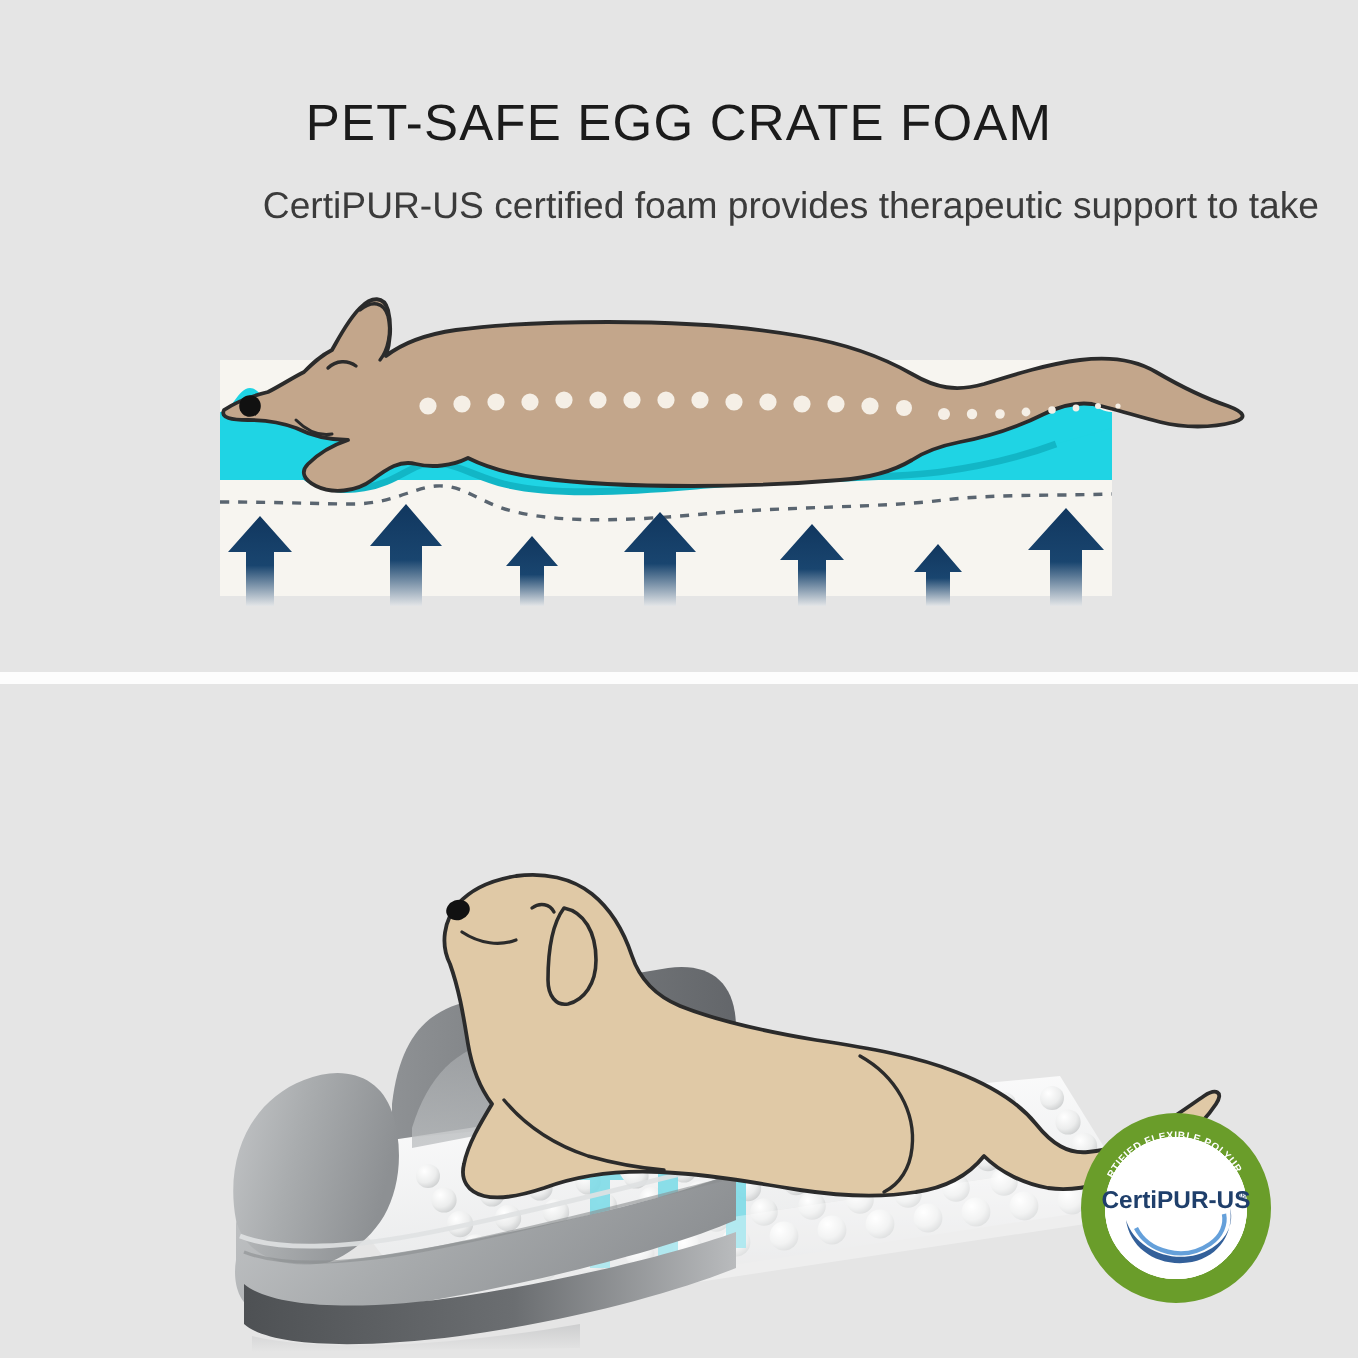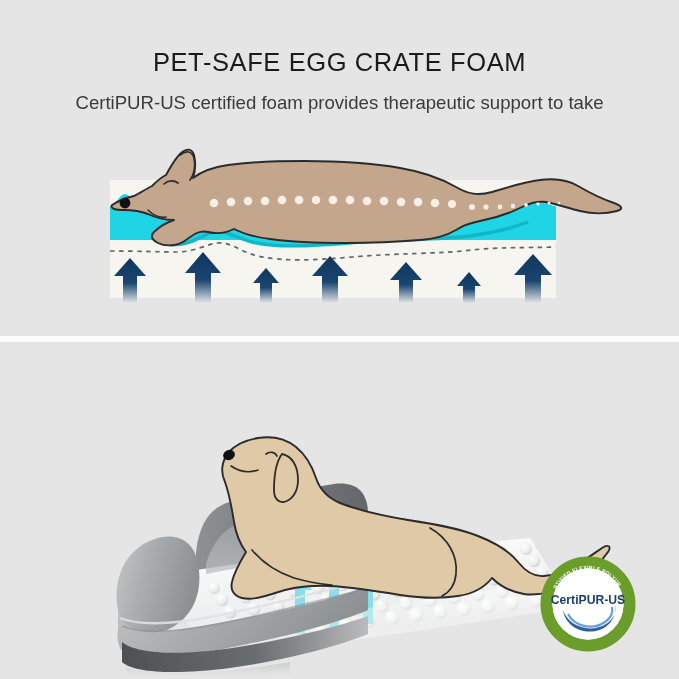--- a/index.html
+++ b/index.html
@@ -55,21 +55,21 @@
   #heading-top {
     top: 31px;
     font-size: 25.5px;
   }
   .subheading {
     position: absolute;
     left: 50%;
     transform: translateX(-50%);
     top: 71px;
     width: 640px;
-    text-align: center;
+    text-align: right;
     color: #3b3b3b;
     font-size: 18.6px;
     line-height: 26px;
     font-weight: 400;
   }
   .subheading .line { display: block; }
 
   
   .illus {
     position: absolute;

